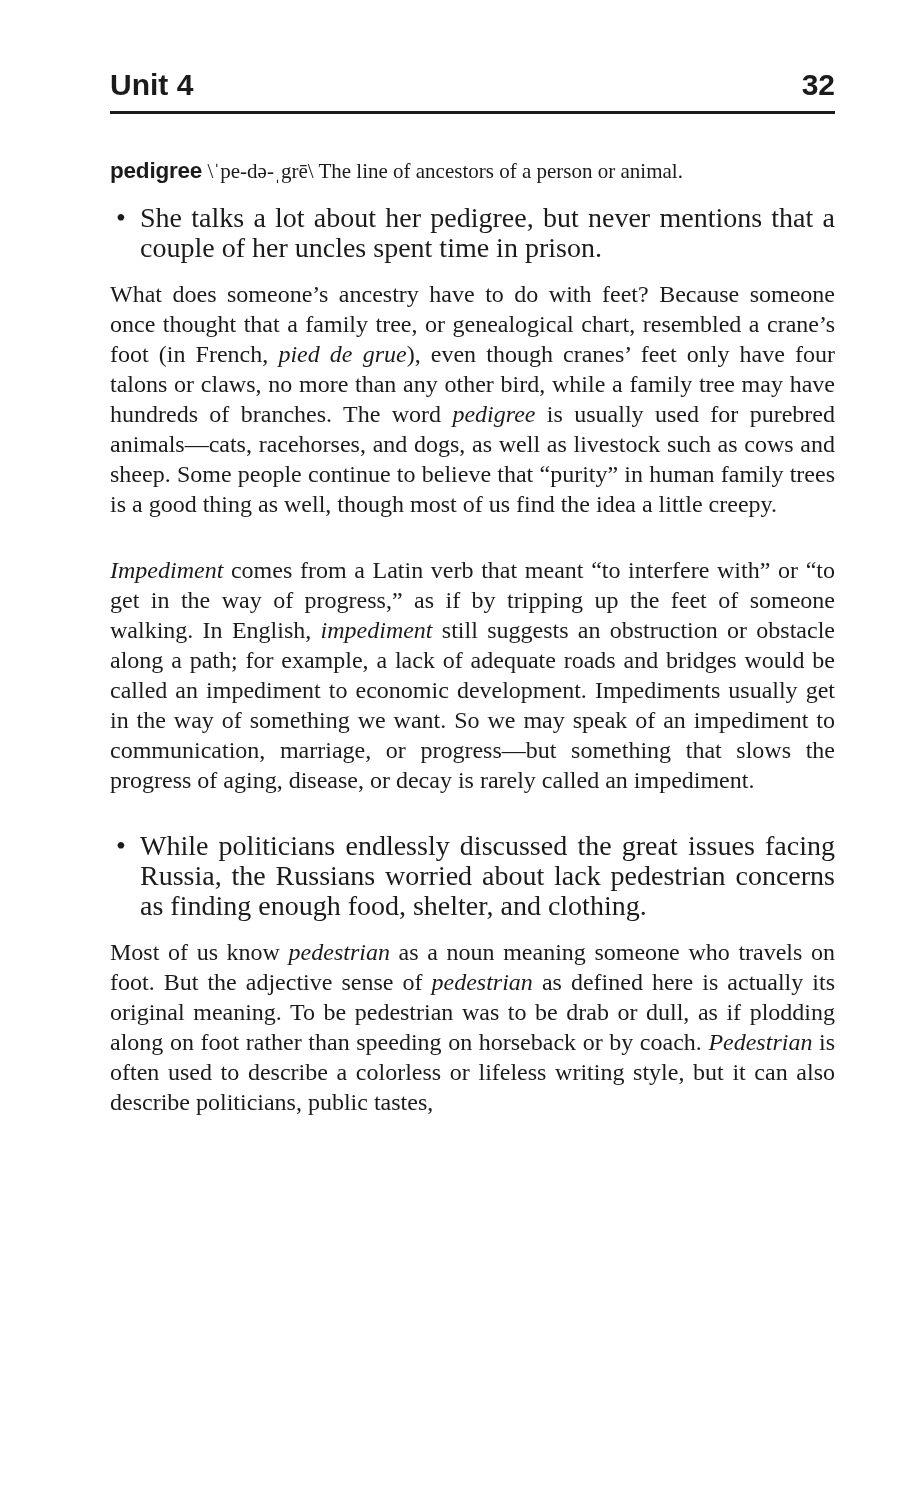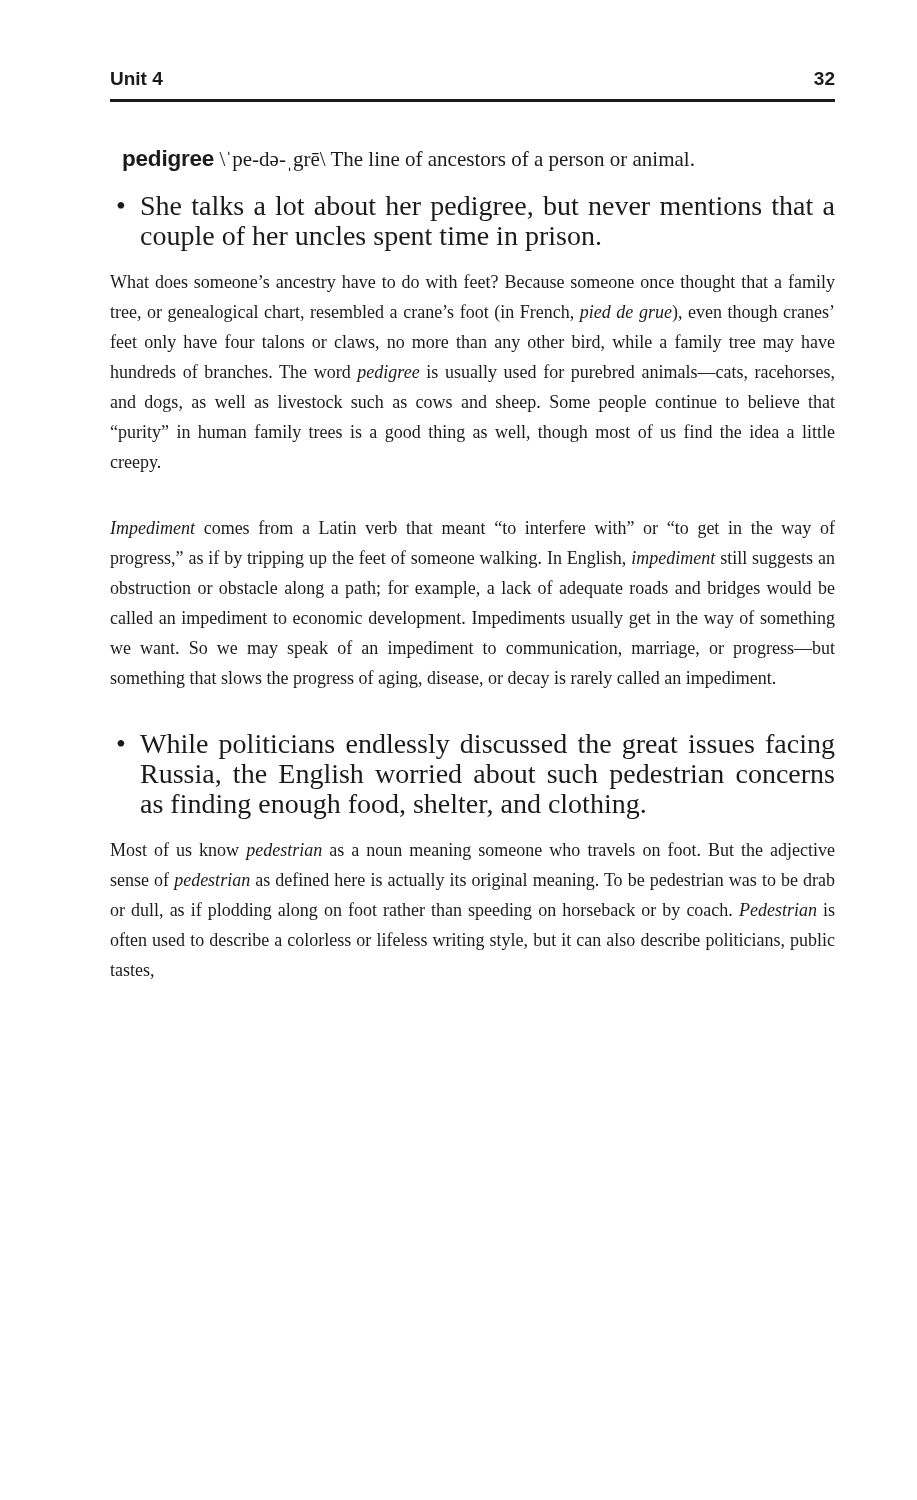--- a/index.html
+++ b/index.html
@@ -19,32 +19,32 @@
     width: 917px;
     height: 1500px;
     padding: 68px 82px 30px 110px;
   }
   .page-header {
     display: flex;
     justify-content: space-between;
     align-items: baseline;
     font-family: "Liberation Sans", sans-serif;
     font-weight: 700;
-    font-size: 19px;
+    font-size: 30px;
     border-bottom: 3px solid #1b1b1b;
     padding-bottom: 9px;
   }
   .entry {
     margin-top: 42px;
   }
   .entry + .entry {
     margin-top: 36px;
   }
   .defline {
-    margin: 12px;
+    margin: 0;
     font-size: 21px;
     line-height: 30px;
     text-align: justify;
   }
   .headword {
     font-family: "Liberation Sans", sans-serif;
     font-weight: 700;
     font-size: 22.5px;
     letter-spacing: -0.2px;
   }
@@ -64,21 +64,21 @@
     text-align: justify;
   }
   .examples li::before {
     content: "\2022";
     position: absolute;
     left: 6px;
     top: 0;
   }
   .commentary {
     margin: 16px 0 0 0;
-    font-size: 18px;
+    font-size: 24px;
     line-height: 30px;
     text-align: justify;
   }
   .commentary i {
     font-style: italic;
   }
 </style>
 </head>
 <body>
 
@@ -96,18 +96,18 @@
     </ul>
     <p class="commentary"><span>What does someone’s ancestry have to do with feet? Because someone once thought that a family tree, or genealogical chart, resembled a crane’s foot (in French, </span><i>pied de grue</i><span>), even though cranes’ feet only have four talons or claws, no more than any other bird, while a family tree may have hundreds of branches. The word </span><i>pedigree</i><span> is usually used for purebred animals—cats, racehorses, and dogs, as well as livestock such as cows and sheep. Some people continue to believe that “purity” in human family trees is a good thing as well, though most of us find the idea a little creepy.</span></p>
   </section>
 
   <section class="entry">
     <p class="commentary"><i>Impediment</i><span> comes from a Latin verb that meant “to interfere with” or “to get in the way of progress,” as if by tripping up the feet of someone walking. In English, </span><i>impediment</i><span> still suggests an obstruction or obstacle along a path; for example, a lack of adequate roads and bridges would be called an impediment to economic development. Impediments usually get in the way of something we want. So we may speak of an impediment to communication, marriage, or progress—but something that slows the progress of aging, disease, or decay is rarely called an impediment.</span></p>
   </section>
 
   <section class="entry">
     <ul class="examples">
-      <li>While politicians endlessly discussed the great issues facing Russia, the English worried about such pedestrian concerns as finding enough food, shelter, and clothing.</li>
+      <li>While politicians endlessly discussed the great issues facing Russia, the Russians worried about lack pedestrian concerns as finding enough food, shelter, and clothing.</li>
     </ul>
     <p class="commentary"><span>Most of us know </span><i>pedestrian</i><span> as a noun meaning someone who travels on foot. But the adjective sense of </span><i>pedestrian</i><span> as defined here is actually its original meaning. To be pedestrian was to be drab or dull, as if plodding along on foot rather than speeding on horseback or by coach. </span><i>Pedestrian</i><span> is often used to describe a colorless or lifeless writing style, but it can also describe politicians, public tastes,</span></p>
   </section>
 
 </div>
 
 </body></html>

